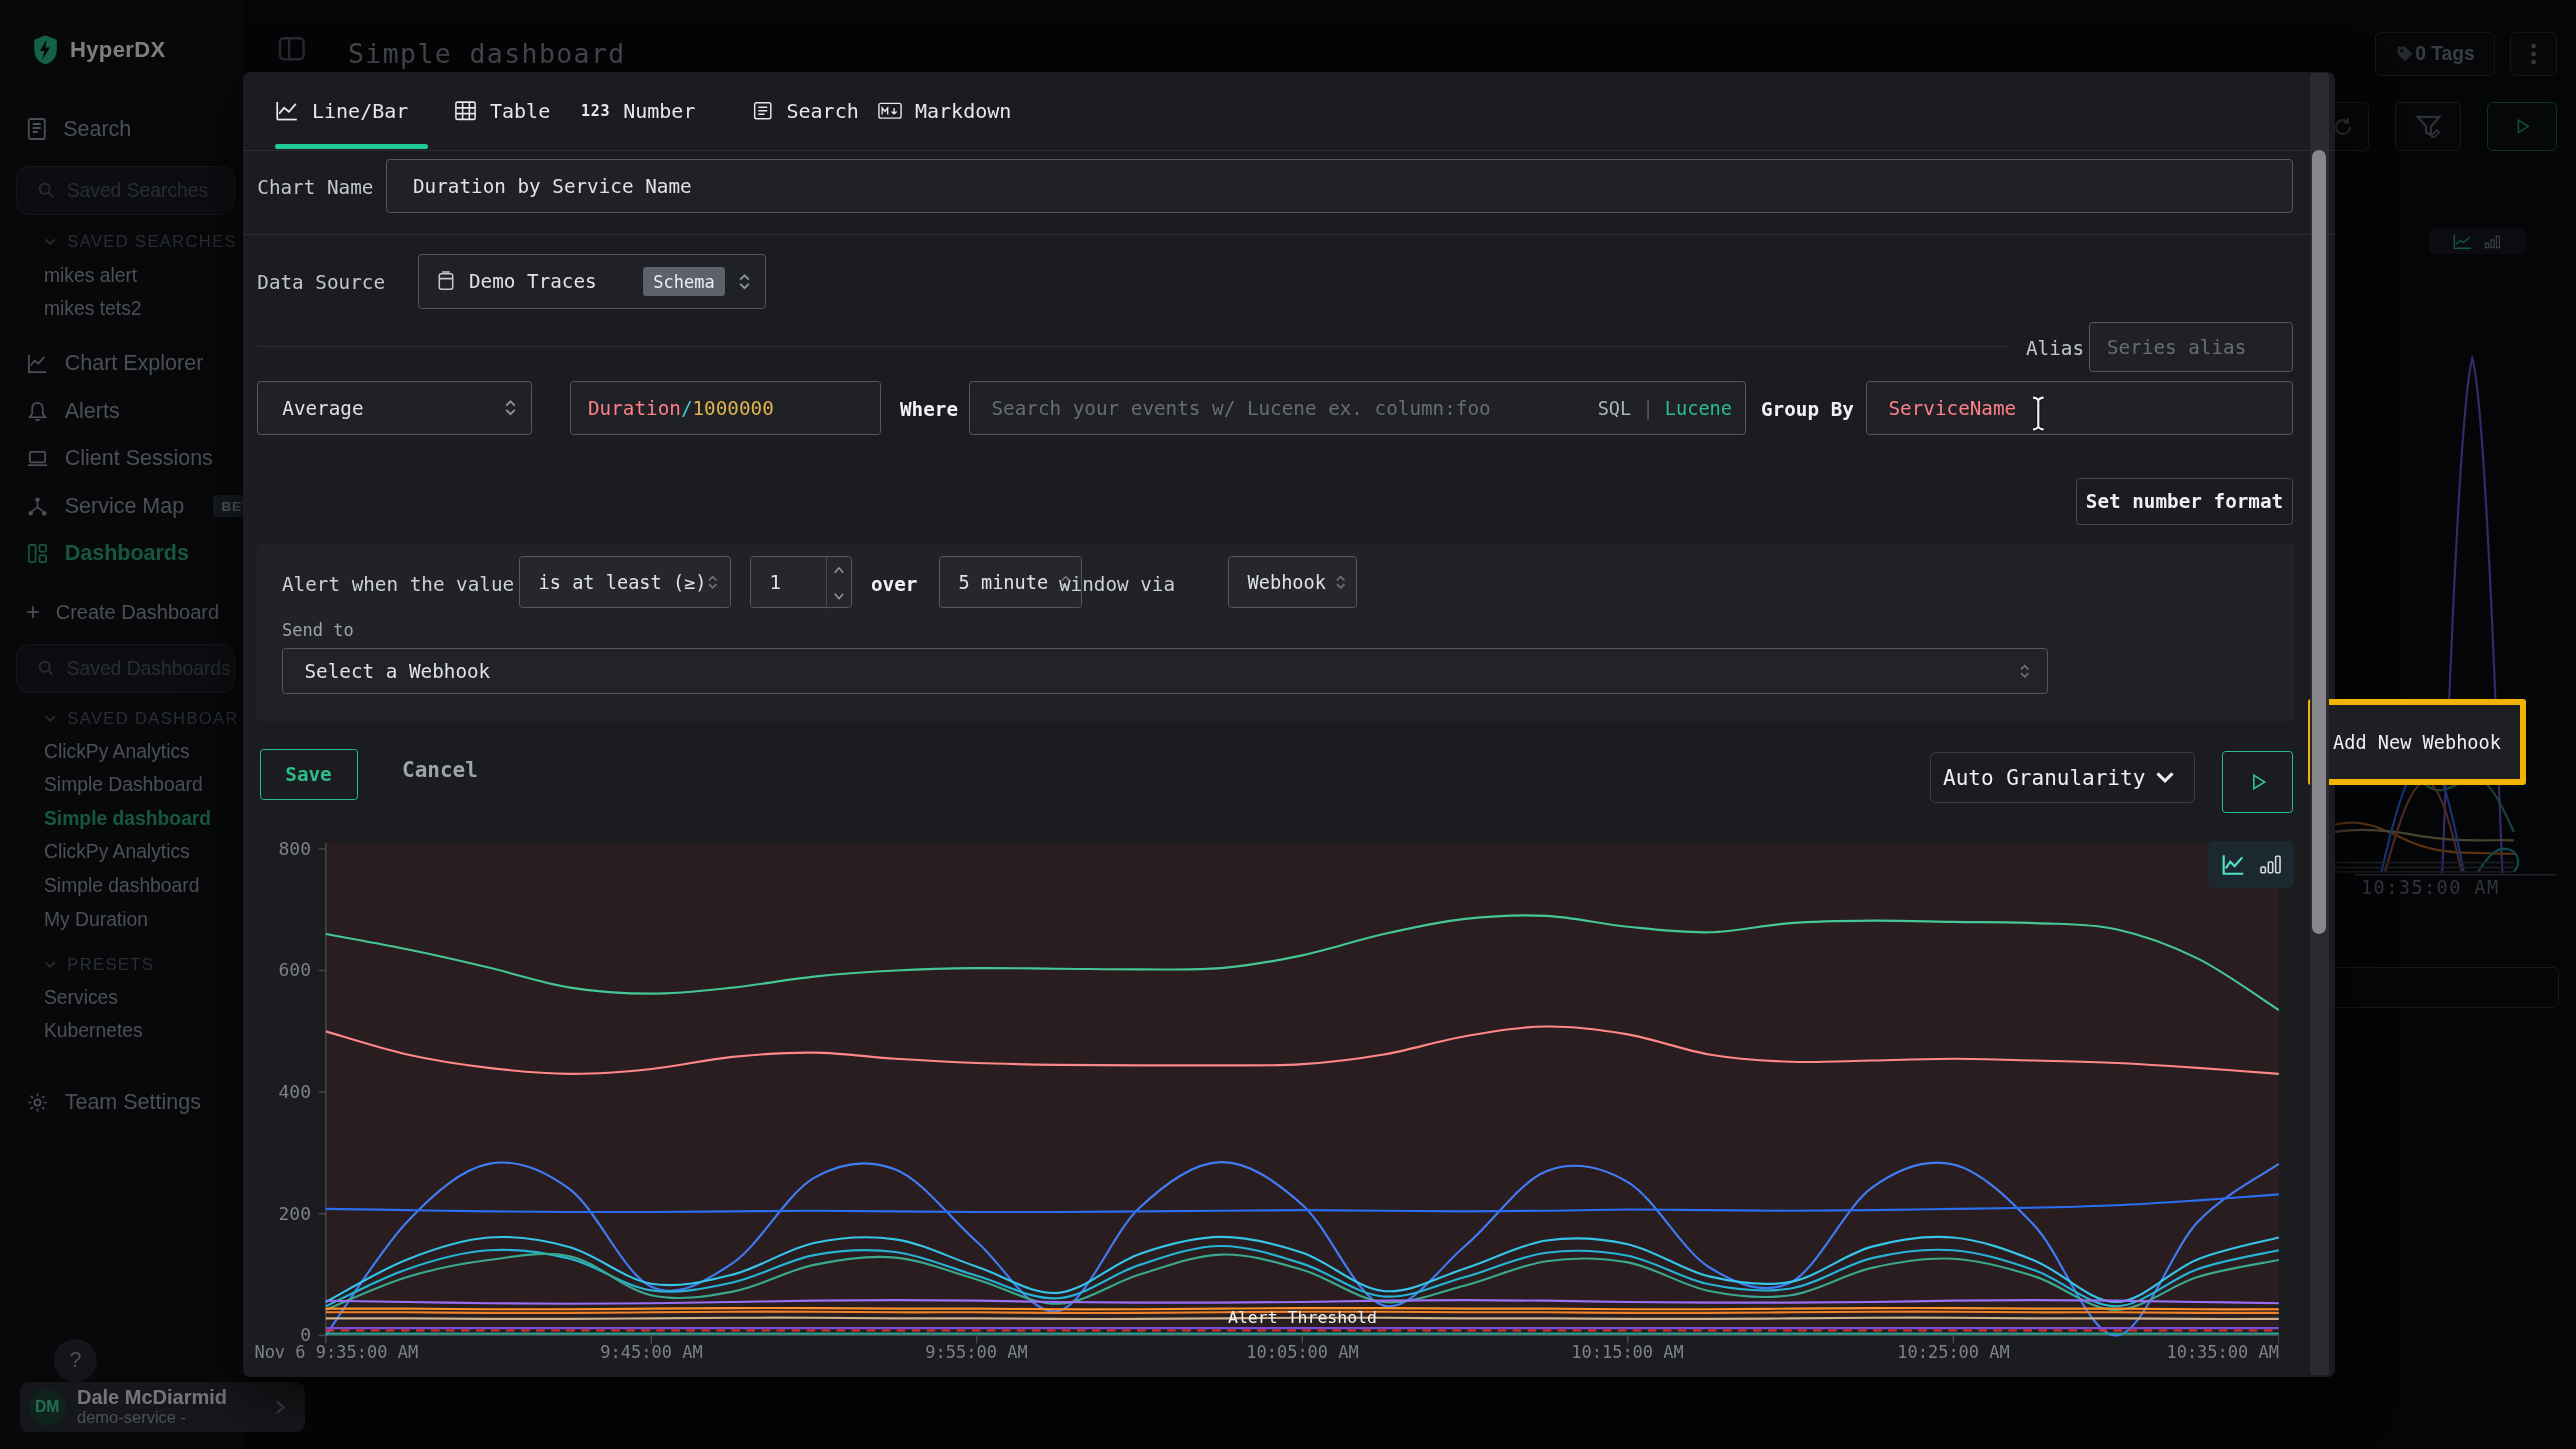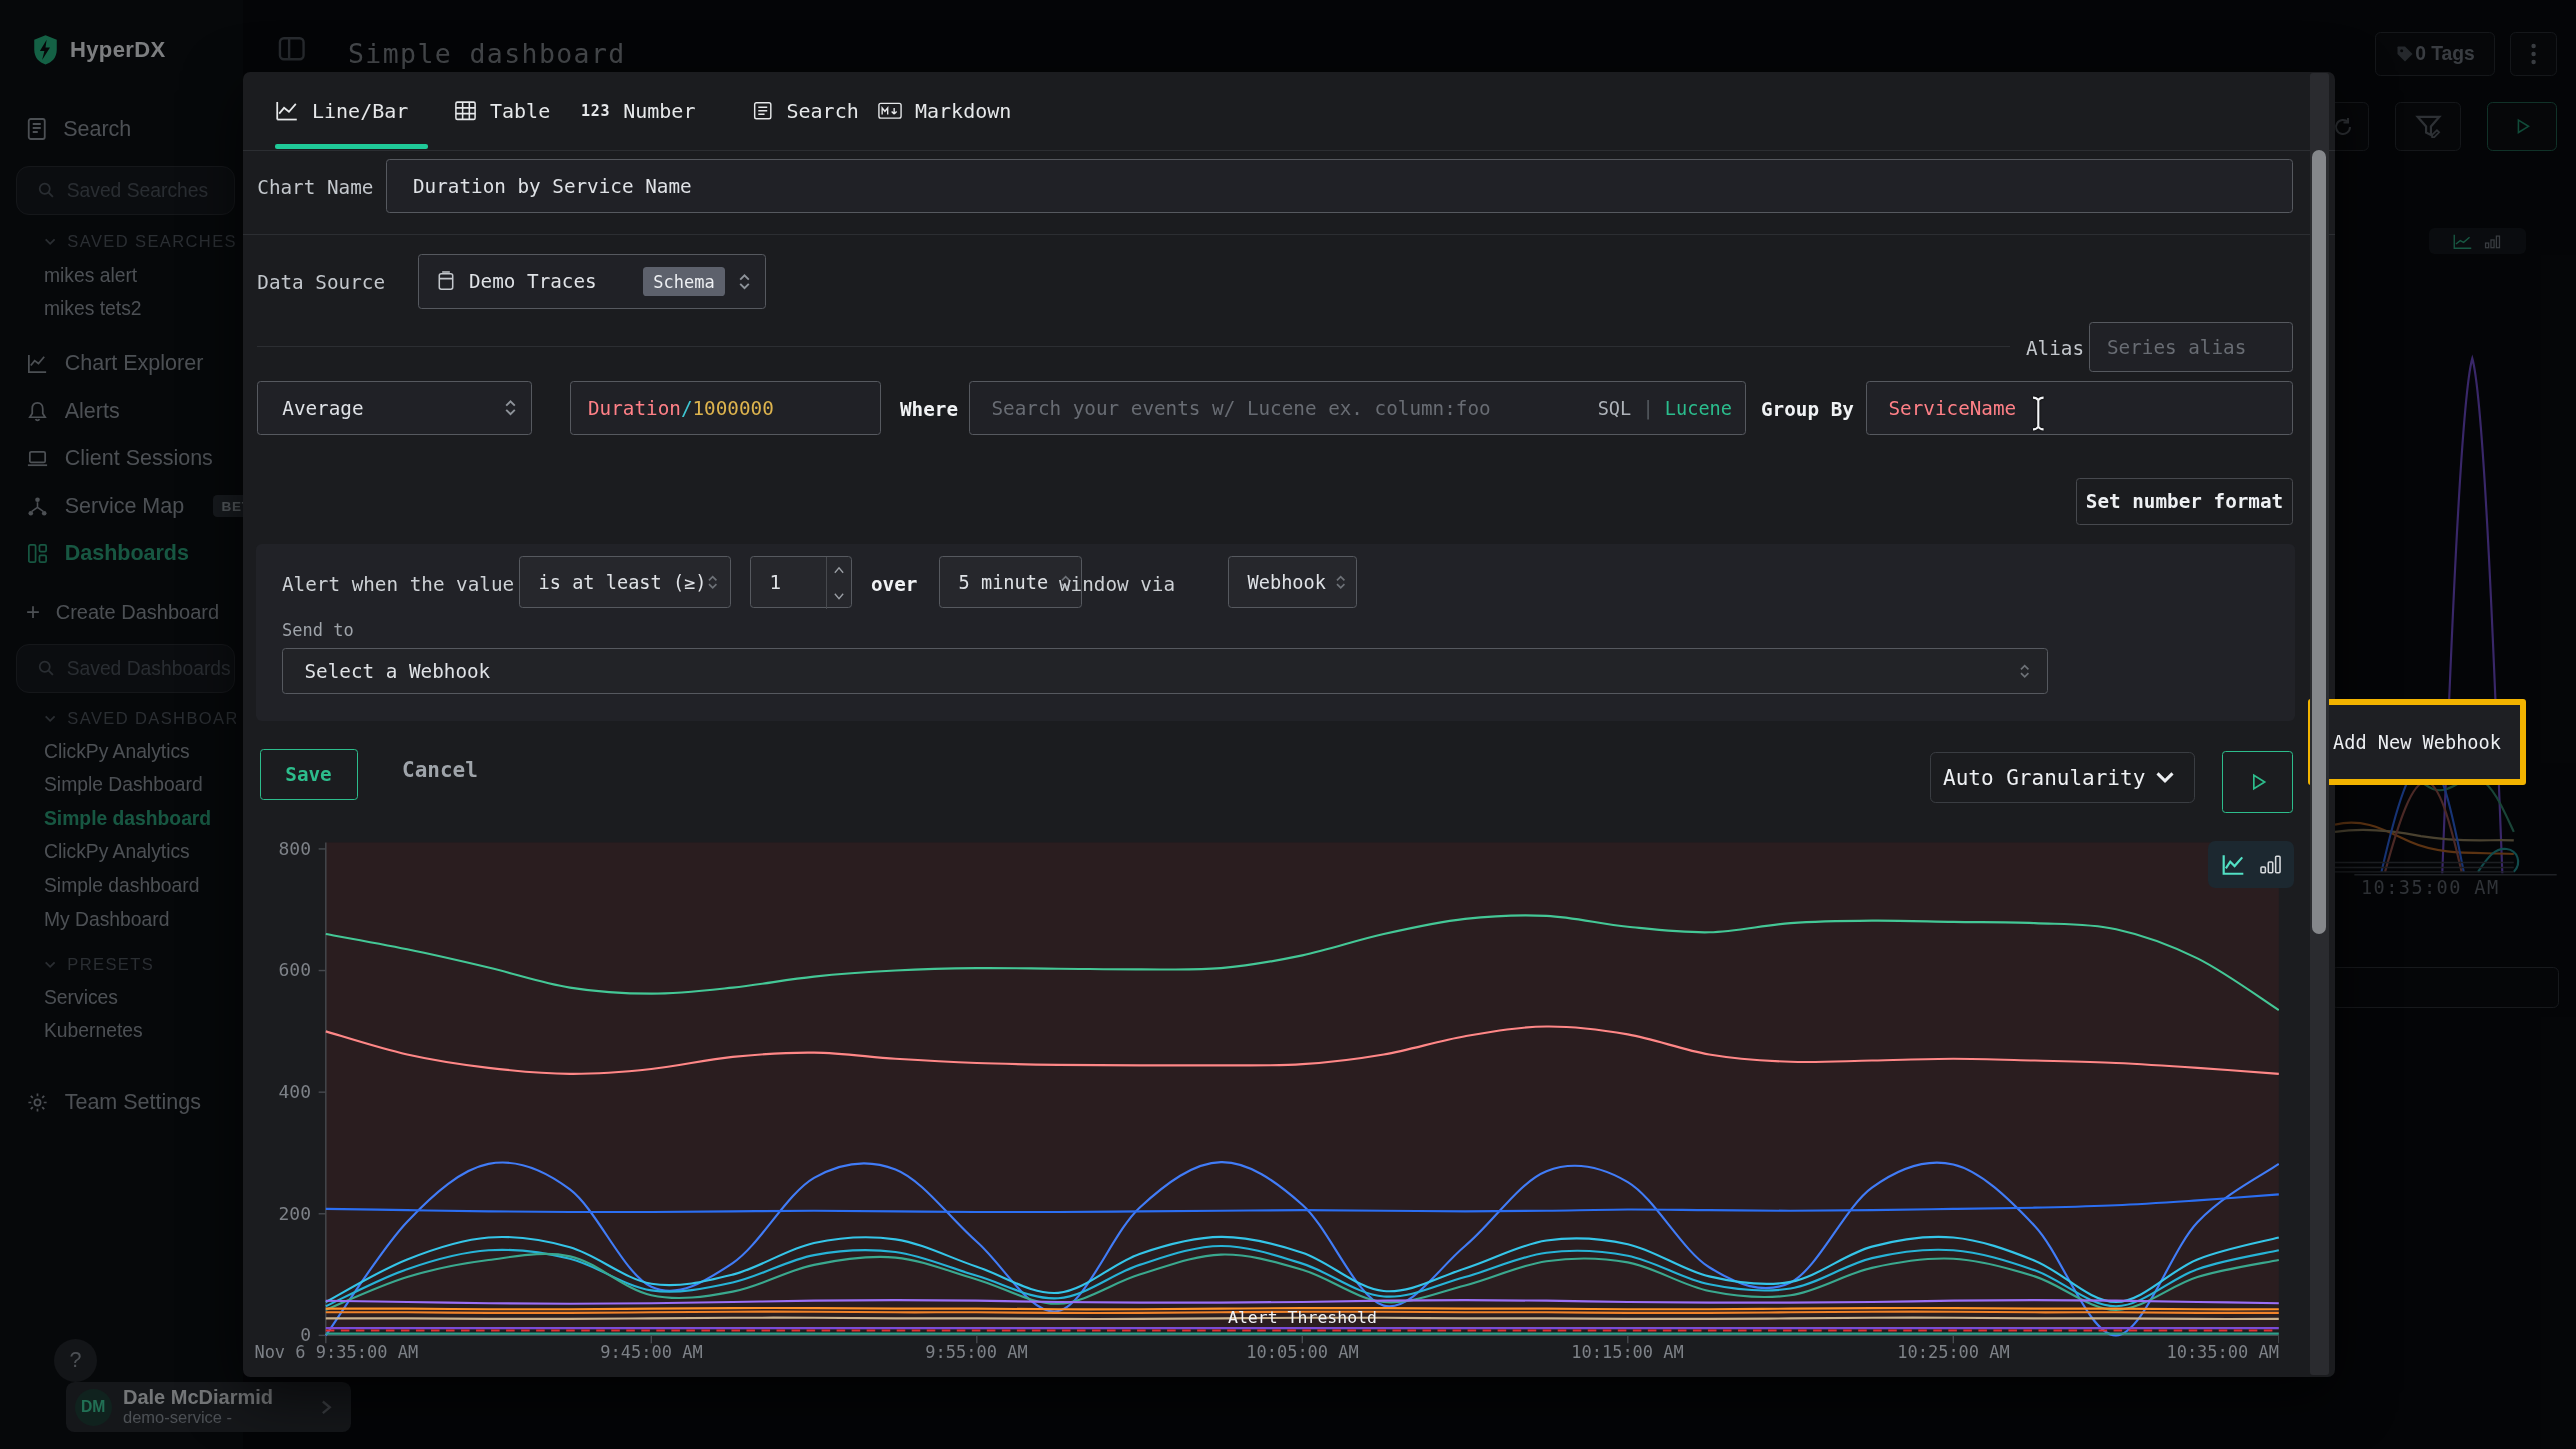--- a/index.html
+++ b/index.html
@@ -21,21 +21,21 @@
         border:0.7px solid #26282d;display:flex;align-items:center;gap:11.4px;padding-left:20px;box-sizing:border-box;}
   .s-search .ph{color:#4d5259;font-size:19.3px;}
   .sec-title{position:absolute;left:43px;color:#4e535a;font-size:16.5px;letter-spacing:1.4px;display:flex;gap:10px;align-items:center;}
   .s-item{position:absolute;left:44px;color:#8e939a;font-size:19.3px;white-space:nowrap;}
   .s-item.active{color:#2aa177;font-weight:bold;}
   .beta{display:inline-block;background:#2b2e33;color:#9aa0a6;font-size:13.6px;font-weight:bold;
         letter-spacing:0.7px;padding:3.6px 8.6px;border-radius:4.3px;margin-left:13px;}
   .help-circle{position:absolute;left:54px;top:1339px;width:43px;height:43px;border-radius:50%;
         background:#222428;color:#8e939a;font-size:21.5px;display:flex;align-items:center;justify-content:center;}
   .user-card{position:absolute;left:20px;top:1382px;width:285px;height:50px;background:#26282c;
-        border-radius:8.6px;display:flex;align-items:center;z-index:2;margin-left:46px;}
+        border-radius:8.6px;display:flex;align-items:center;z-index:2;}
   .avatar{width:37px;height:37px;border-radius:50%;background:#1e3d33;color:#3ecf9a;font-weight:bold;
         font-size:15.7px;display:flex;align-items:center;justify-content:center;margin:0 11.4px 0 8.6px;}
   .uname{font-size:20px;font-weight:bold;color:#d9dcde;line-height:21.5px;}
   .usub{font-size:16.5px;color:#8e939a;line-height:18.6px;}
 
   
   .page-title{position:absolute;left:348px;top:38px;font-size:26.5px;color:#83868b;letter-spacing:1.4px;}
   .hdr-btn{position:absolute;border:1.4px solid #26282c;border-radius:5.7px;display:flex;align-items:center;
         justify-content:center;gap:0;color:#6a6f75;font-size:19.3px;font-weight:bold;box-sizing:border-box;background:#0a0b0d;}
   .hdr-btn.green{border-color:#1d5b46;}
@@ -203,21 +203,21 @@
             <path d="M3 6l5 5 5-5" fill="none" stroke="#4e535a" stroke-width="2"></path>
           </svg>
         </span>
       <span>SAVED DASHBOARDS</span>
     </div>
     <div class="s-item" style="top:741px;">ClickPy Analytics</div>
     <div class="s-item" style="top:774px;">Simple Dashboard</div>
     <div class="s-item active" style="top:808px;">Simple dashboard</div>
     <div class="s-item" style="top:841px;">ClickPy Analytics</div>
     <div class="s-item" style="top:875px;">Simple dashboard</div>
-    <div class="s-item" style="top:909px;">My Dashboard</div>
+    <div class="s-item" style="top:909px;">My Duration</div>
 
     <div class="sec-title" style="top:955px;">
       <span>
           <svg width="14.3" height="14.3" viewBox="0 0 16 16">
             <path d="M3 6l5 5 5-5" fill="none" stroke="#4e535a" stroke-width="2"></path>
           </svg>
         </span>
       <span>PRESETS</span>
     </div>
     <div class="s-item" style="top:987px;">Services</div>

